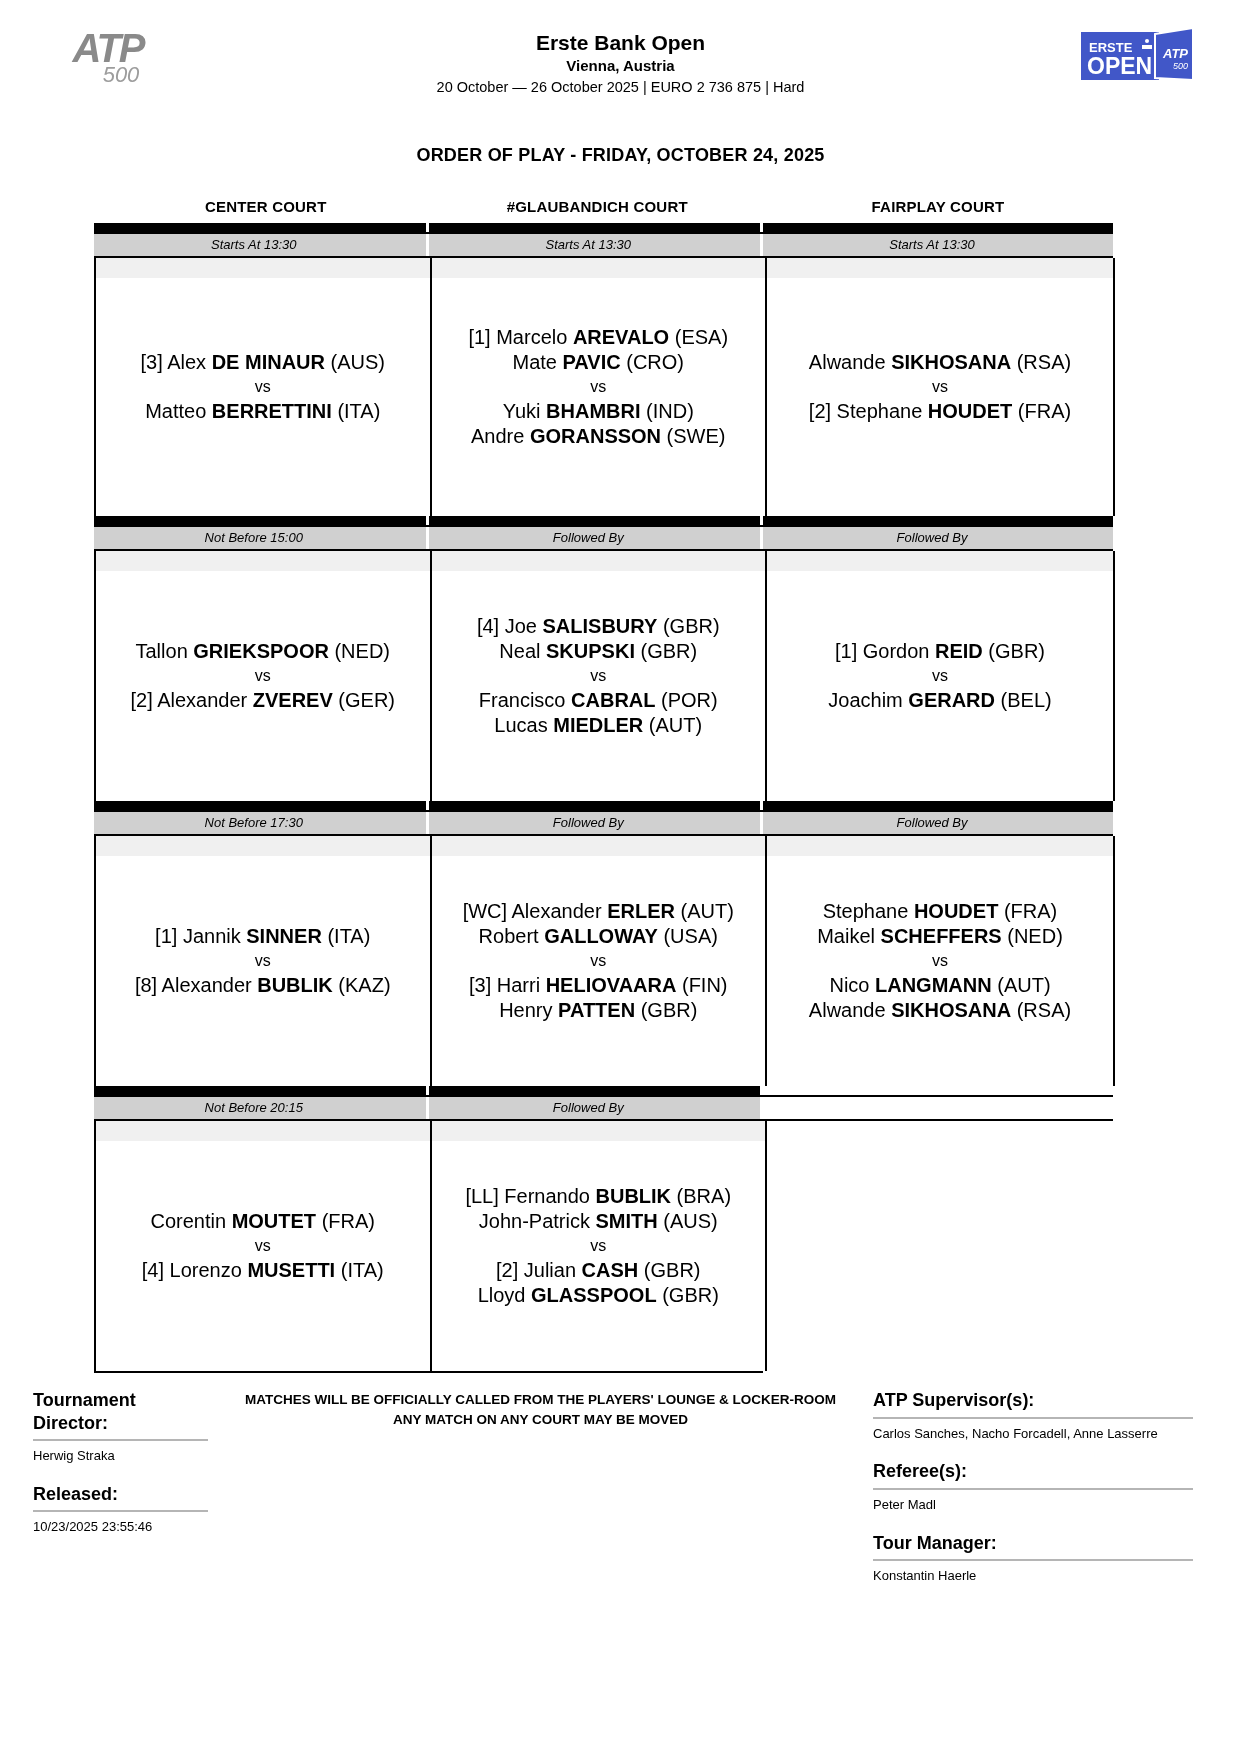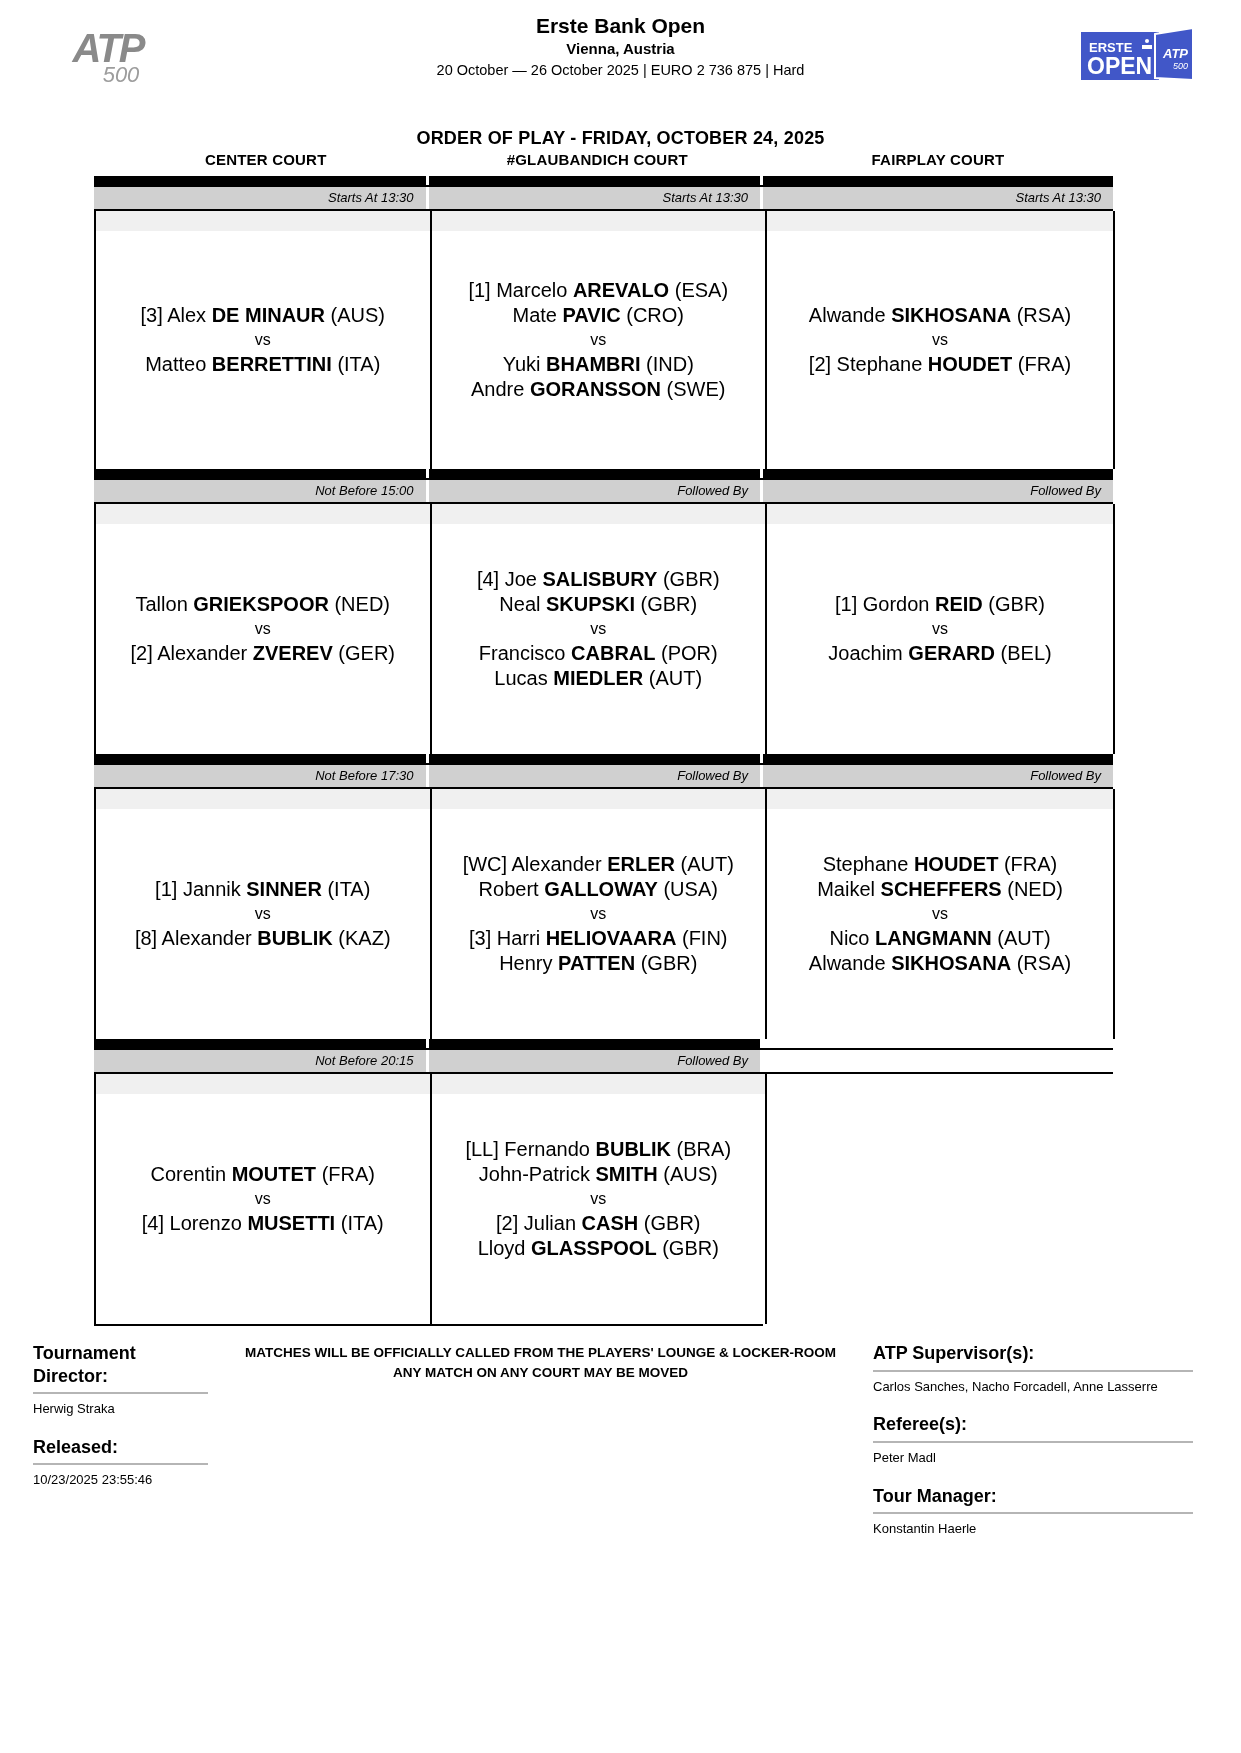--- a/index.html
+++ b/index.html
@@ -20,21 +20,21 @@
     position: relative;
     width: 1241px;
     height: 1753px;
     box-sizing: border-box;
   }
 
   
   .header {
     position: relative;
     height: 100px;
-    padding-top: 14px;
+    padding-top: 31px;
   }
   .atp-logo {
     position: absolute;
     left: 48px;
     top: 28px;
     width: 120px;
     height: 62px;
   }
   .atp-logo .atp-word {
     font-family: "Liberation Sans", sans-serif;
@@ -90,21 +90,21 @@
     text-align: center;
     font-size: 18px;
     font-weight: bold;
     margin-top: 14px;
     letter-spacing: 0.2px;
   }
 
   
   .court-head-row {
     display: flex;
-    margin-top: 2px;
+    margin-top: 32px;
     padding-left: 100px;
     padding-right: 128px;
   }
   .court-head {
     flex: 1 1 0;
     text-align: center;
     font-size: 15px;
     font-weight: bold;
     letter-spacing: 0.2px;
   }
@@ -143,21 +143,21 @@
   .topbar .tb.c3 { flex: 0 0 350px; }
 
   .timerow {
     display: flex;
     border-top: 2px solid #000;
     border-bottom: 2px solid #000;
   }
   .timecell {
     flex: 1 1 0;
     background: #d0d0d0;
-    text-align: right;
+    text-align: center;
     font-size: 13px;
     font-style: italic;
     padding: 3px 12px 4px 0;
     border-right: 3px solid #ffffff;
     box-sizing: border-box;
   }
   .timecell:last-child { border-right: none; }
   .timecell.c3 { flex: 0 0 350px; }
   .timecell.empty { background: #ffffff; border-top: none; border-bottom: none; }
 

